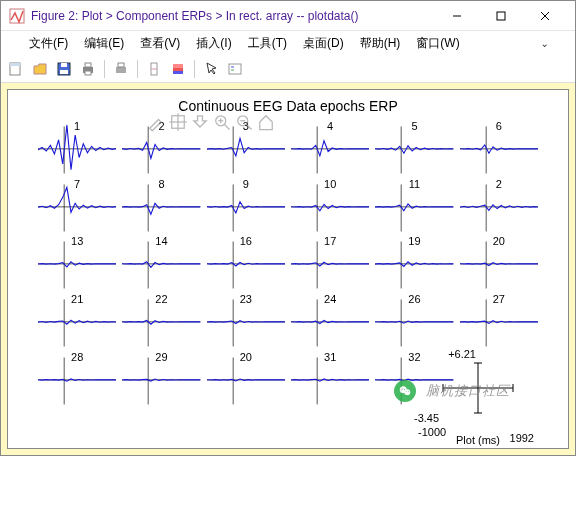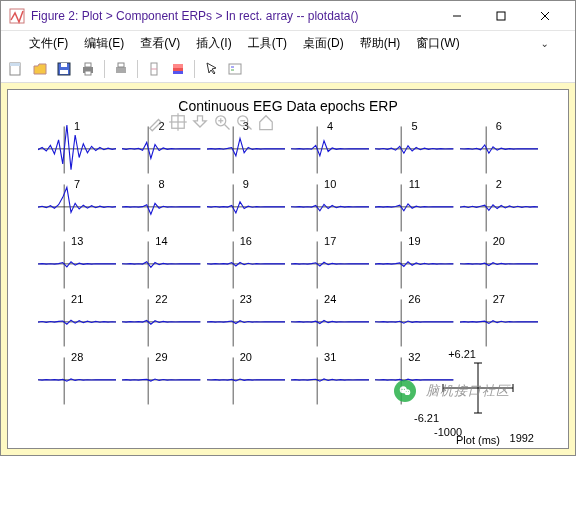--- a/index.html
+++ b/index.html
@@ -23,21 +23,21 @@
   .chart-title { position: absolute; top: 8px; left: 0; right: 0; text-align: center; font-size: 14px; color: #000; }
   .fig-tools { position: absolute; top: 22px; left: 138px; display: flex; gap: 2px; z-index: 10; opacity: 0.6; }
   .fig-tools .ft { width: 20px; height: 20px; display: flex; align-items: center; justify-content: center; }
   .grid { position: absolute; top: 32px; left: 30px; right: 30px; bottom: 44px; display: grid; grid-template-columns: repeat(6, 1fr); grid-template-rows: repeat(6, 1fr); gap: 4px 6px; }
   .subplot { position: relative; }
   .subplot .label { position: absolute; top: -2px; left: 50%; transform: translateX(-50%); font-size: 11px; color: #000; white-space: nowrap; }
   .subplot svg { width: 100%; height: 100%; display: block; }
   .axis-info { position: absolute; right: 40px; bottom: 10px; width: 110px; height: 90px; font-size: 11px; color: #000; }
   .axis-info .ymax { position: absolute; top: 0; right: 52px; }
   .axis-info .ymin { position: absolute; bottom: 14px; left: -4px; }
-  .axis-info .xmin { position: absolute; bottom: 0; left: 16px; }
+  .axis-info .xmin { position: absolute; bottom: 0; left: 0; }
   .axis-info .xmax { position: absolute; bottom: -6px; right: -6px; }
   .axis-info .xlabel { position: absolute; bottom: -8px; left: 38px; }
   .axis-info svg { position: absolute; top: 10px; left: 20px; width: 80px; height: 60px; }
   .watermark { position: absolute; right: 58px; bottom: 46px; display: flex; align-items: center; gap: 10px; opacity: 0.85; z-index: 20; margin-top: 28px; }
   .watermark .wm-icon { width: 22px; height: 22px; border-radius: 50%; background: #29b14a; display: flex; align-items: center; justify-content: center; }
   .watermark .wm-text { font-size: 13px; color: #888; font-style: italic; letter-spacing: 1px; }
 </style>
 </head>
 <body>
 
@@ -423,21 +423,21 @@
             </svg>
           </div>
           <div class="subplot" style="visibility: hidden;"></div>
           <div class="subplot" style="visibility: hidden;"></div>
           <div class="subplot" style="visibility: hidden;"></div>
           <div class="subplot" style="visibility: hidden;"></div>
         </div>
 
       <div class="axis-info">
         <span class="ymax">+6.21</span>
-        <span class="ymin">-6.21</span>
+        <span class="ymin">-3.45</span>
         <span class="xmin">-1000</span>
         <span class="xmax">1992</span>
         <span class="xlabel">Plot (ms)</span>
         <svg viewBox="0 0 80 60">
             <line x1="40" y1="5" x2="40" y2="55" stroke="#000"></line>
             <line x1="5" y1="30" x2="75" y2="30" stroke="#000"></line>
             <line x1="5" y1="26" x2="5" y2="34" stroke="#000"></line>
             <line x1="75" y1="26" x2="75" y2="34" stroke="#000"></line>
             <line x1="36" y1="5" x2="44" y2="5" stroke="#000"></line>
             <line x1="36" y1="55" x2="44" y2="55" stroke="#000"></line>

